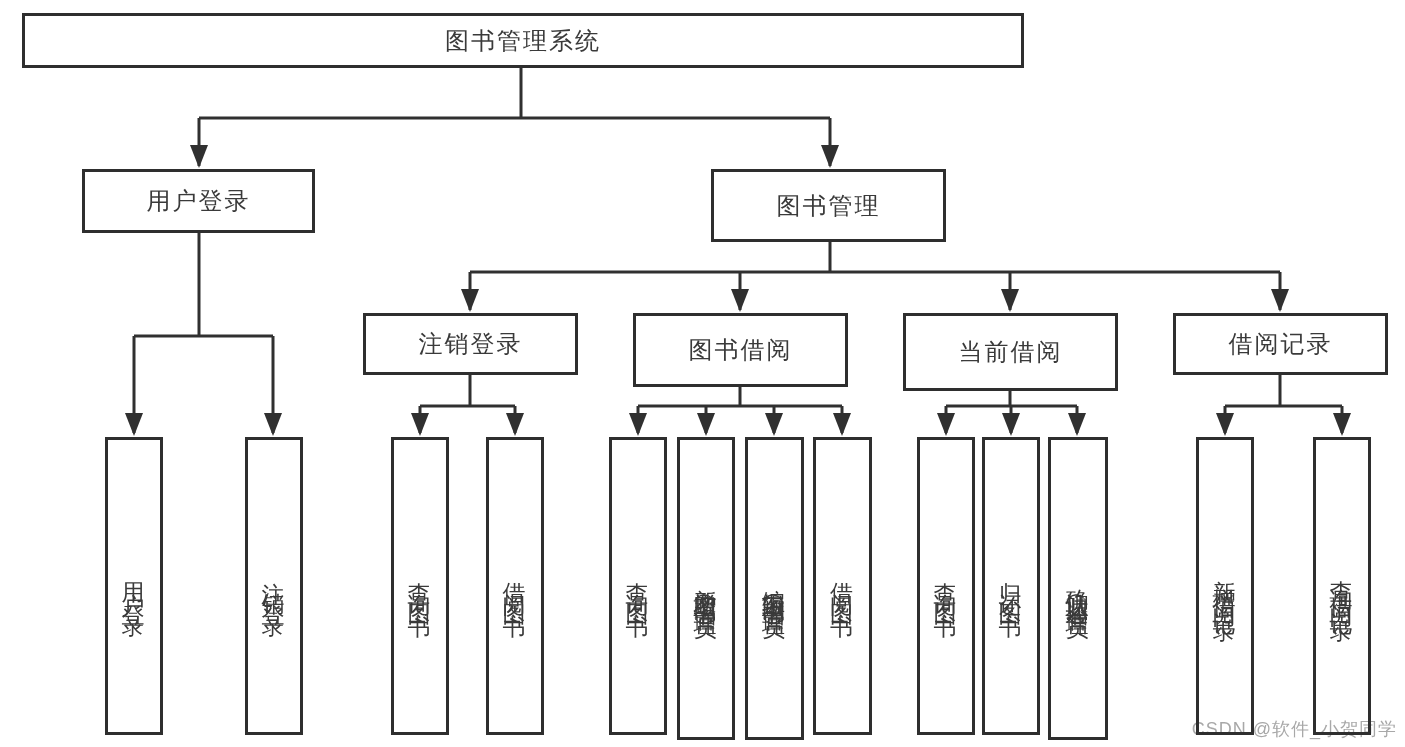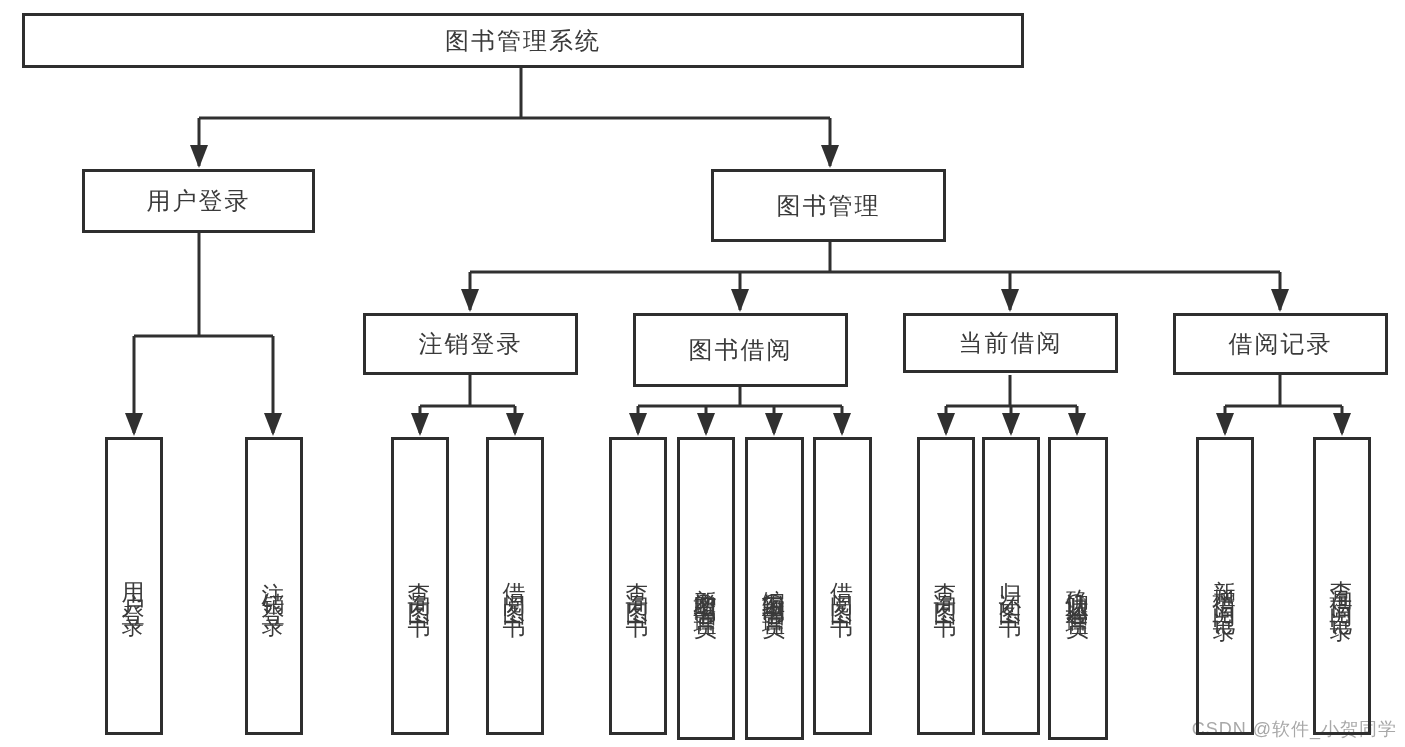--- a/index.html
+++ b/index.html
@@ -76,21 +76,21 @@
     </g>
   </svg>
 
   <div class="box h" style="left:22px;top:13px;width:1002px;height:55px">图书管理系统</div>
 
   <div class="box h" style="left:82px;top:169px;width:233px;height:64px">用户登录</div>
   <div class="box h" style="left:711px;top:169px;width:235px;height:73px">图书管理</div>
 
   <div class="box h" style="left:363px;top:313px;width:215px;height:62px">注销登录</div>
   <div class="box h" style="left:633px;top:313px;width:215px;height:74px">图书借阅</div>
-  <div class="box h" style="left:903px;top:313px;width:215px;height:60px">当前借阅</div>
+  <div class="box h" style="left:903px;top:313px;width:215px;height:78px">当前借阅</div>
   <div class="box h" style="left:1173px;top:313px;width:215px;height:62px">借阅记录</div>
 
   <div class="box v ls10" style="left:105px;top:437px;width:58px;height:298px">用户登录</div>
   <div class="box v ls10" style="left:245px;top:437px;width:58px;height:298px">注销登录</div>
 
   <div class="box v ls10" style="left:391px;top:437px;width:58px;height:298px">查询图书</div>
   <div class="box v ls10" style="left:486px;top:437px;width:58px;height:298px">借阅图书</div>
 
   <div class="box v ls10" style="left:609px;top:437px;width:58px;height:298px">查询图书</div>
   <div class="box v ls4" style="left:677px;top:437px;width:58px;height:303px">新增图书（管理员）</div>

